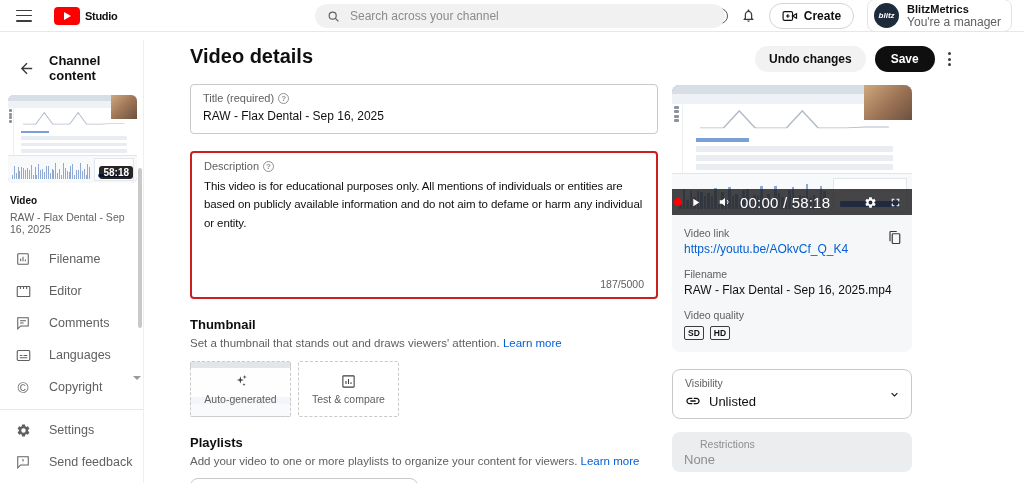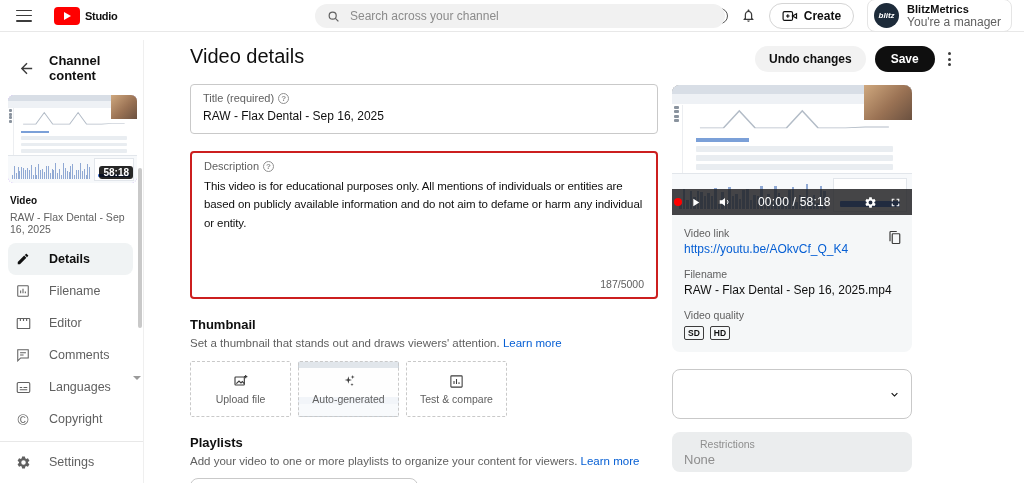--- a/index.html
+++ b/index.html
@@ -49,21 +49,21 @@
   .sb-item.active { background:#f0f3f4; border-radius:8px; margin:0 10px 0 8px; padding-left:7px;
     color:#0f0f0f; font-weight:700; }
   .sb-item.active .ic { color:#0f0f0f; }
   .sb-divider { border-top:1px solid #e8e8e8; margin:6px 0 4px 0; }
   .sb-scroll { position:absolute; right:1px; top:128px; width:4px; height:160px; background:#c9c9c9; border-radius:2px; }
   .sb-caret { position:absolute; right:2px; top:336px; width:0; height:0;
     border-left:4px solid transparent; border-right:4px solid transparent; border-top:4px solid #9a9a9a; }
 
   
   .main { position:absolute; left:190px; top:32px; width:468px; }
-  .page-title { margin-top:13px; font-size:20px; font-weight:400; }
+  .page-title { margin-top:13px; font-size:20px; font-weight:700; }
   .hdr-actions { position:absolute; top:46px; left:755px; display:flex; align-items:center; gap:9px; z-index:25; }
   .undo-btn { height:26px; padding:0 14px; border-radius:14px; background:#f2f2f2; border:none;
     font-size:12px; font-weight:700; color:#0f0f0f; display:flex; align-items:center; cursor:pointer; }
   .save-btn { height:26px; padding:0 16px; border-radius:14px; background:#0f0f0f; border:none;
     font-size:12px; font-weight:700; color:#fff; display:flex; align-items:center; cursor:pointer; }
   .kebab { display:flex; flex-direction:column; gap:2.5px; padding:4px; cursor:pointer; }
   .kebab i { width:3px; height:3px; border-radius:50%; background:#3c3c3c; }
 
   .field { border:1px solid #c9c9c9; border-radius:4px; padding:7px 12px 8px; position:relative; }
   .field.title-f { margin-top:16px; height:50px; }
@@ -90,21 +90,21 @@
   .select-box { margin-top:11px; width:228px; height:34px; border:1px solid #c9c9c9; border-radius:8px;
     display:flex; align-items:center; justify-content:space-between; padding:0 12px; cursor:pointer; }
 
   
   .rightcol { position:absolute; left:672px; top:85px; width:240px; }
   .player { height:130px; position:relative; background:#101216; border-radius:8px 8px 0 0; overflow:hidden; }
   .player-bar { position:absolute; left:0; right:0; bottom:0; height:26px; background:rgba(28,28,30,.82);
     display:flex; align-items:center; z-index:6; color:#fff; }
   .playhead { width:8px; height:8px; border-radius:50%; background:#f00; margin-left:2px; }
   .pb-ic { display:flex; align-items:center; justify-content:center; color:#fff; cursor:pointer; }
-  .pb-time { font-size:12px; color:#fff; margin-left:26px; letter-spacing:0.2px; }
+  .pb-time { font-size:15px; color:#fff; margin-left:8px; letter-spacing:0.2px; }
   .info-card { background:#f5f7f8; border-radius:0 0 8px 8px; padding:12px 12px 12px; position:relative; }
   .i-label { font-size:10.5px; color:#606060; }
   .i-link { font-size:12px; color:#065fd4; margin-top:3px; cursor:pointer; }
   .i-value { font-size:12px; color:#0f0f0f; margin-top:3px; }
   .i-gap { margin-top:12px; }
   .copy-ic { position:absolute; right:10px; top:14px; color:#3c3c3c; cursor:pointer; }
   .badges { display:flex; gap:6px; margin-top:5px; }
   .q-badge { border:1.5px solid #3c3c3c; border-radius:2px; font-size:8.5px; font-weight:700;
     padding:1px 3px; color:#0f0f0f; }
 
@@ -263,28 +263,20 @@
       </div>
       <div class="sc-cam"></div>
     </div>
     <span class="dur-badge">58:18</span>
   </div>
 
   <div class="sb-vid-h">Video</div>
   <div class="sb-vid-t">RAW - Flax Dental - Sep 16, 2025</div>
 
   <div class="sb-menu">
-    <div class="sb-item active">
-      <span class="ic">
-        <svg width="14" height="14" viewBox="0 0 24 24" fill="currentColor">
-          <path d="M3 17.25V21h3.75L17.81 9.94l-3.75-3.75L3 17.25zM20.71 7.04c.39-.39.39-1.02 0-1.41l-2.34-2.34c-.39-.39-1.02-.39-1.41 0l-1.83 1.83 3.75 3.75 1.83-1.83z"></path>
-          </svg>
-      </span>
-      <span>Details</span>
-    </div>
     <div class="sb-item">
       <span class="ic">
         <svg width="14" height="14" viewBox="0 0 24 24" fill="none" stroke="currentColor" stroke-width="1.8">
           <rect x="3" y="3" width="18" height="18" rx="1"></rect>
             <path d="M8 16v-5M12 16V8M16 16v-3"></path>
           </svg>
       </span>
       <span>Filename</span>
     </div>
     <div class="sb-item">
@@ -370,30 +362,20 @@
     <div class="desc-text">This video is for educational purposes only. All mentions of individuals or entities are based on publicly available information and do not aim to defame or harm any individual or entity.</div>
     <div class="char-count">187/5000</div>
   </div>
 
   <div class="sec-head">Thumbnail</div>
   <div class="sec-sub">
     <span>Set a thumbnail that stands out and draws viewers' attention.</span>
     <span class="link-blue">Learn more</span>
   </div>
   <div class="thumb-row">
-    <div class="thumb-card">
-      <span class="tc-ic">
-        <svg width="16" height="16" viewBox="0 0 24 24" fill="none" stroke="#3c3c3c" stroke-width="1.7">
-          <rect x="3" y="6" width="14" height="12" rx="1"></rect>
-            <path d="M5 16l4-4 3 3 2-2 3 3"></path>
-            <path d="M19 3v5M16.5 5.5h5"></path>
-          </svg>
-      </span>
-      <span class="tc-lb">Upload file</span>
-    </div>
     <div class="thumb-card auto">
       <span class="tc-ic">
         <svg width="16" height="16" viewBox="0 0 24 24" fill="#3c3c3c">
           <path d="M11 5l1.2 4.3L16.5 10.5l-4.3 1.2L11 16l-1.2-4.3L5.5 10.5l4.3-1.2z"></path>
           <path d="M17.5 3l.7 2.3L20.5 6l-2.3.7-.7 2.3-.7-2.3L14.5 6l2.3-.7z"></path>
           <path d="M16.5 15l.6 1.9 1.9.6-1.9.6-.6 1.9-.6-1.9-1.9-.6 1.9-.6z"></path>
           </svg>
       </span>
       <span class="tc-lb">Auto-generated</span>
     </div>
@@ -527,20 +509,29 @@
     <div class="i-label i-gap">Filename</div>
     <div class="i-value">RAW - Flax Dental - Sep 16, 2025.mp4</div>
     <div class="i-label i-gap">Video quality</div>
     <div class="badges">
       <span class="q-badge">SD</span>
       <span class="q-badge">HD</span>
     </div>
   </div>
 
   <div class="vis-card">
+    <div class="i-label">Visibility</div>
+    <div class="vis-value">
+      <span>
+        <svg width="16" height="16" viewBox="0 0 24 24" fill="#0f0f0f">
+          <path d="M3.9 12c0-1.71 1.39-3.1 3.1-3.1h4V7H7c-2.76 0-5 2.24-5 5s2.24 5 5 5h4v-1.9H7c-1.71 0-3.1-1.39-3.1-3.1zM8 13h8v-2H8v2zm9-6h-4v1.9h4c1.71 0 3.1 1.39 3.1 3.1s-1.39 3.1-3.1 3.1h-4V17h4c2.76 0 5-2.24 5-5s-2.24-5-5-5z"></path>
+          </svg>
+      </span>
+      <span>Unlisted</span>
+    </div>
     <span class="card-chev">
       <svg width="13" height="13" viewBox="0 0 24 24" fill="#0f0f0f">
           <path d="M7.41 8.59L12 13.17l4.59-4.58L18 10l-6 6-6-6 1.41-1.41z"></path>
         </svg>
     </span>
   </div>
 
   <div class="restr-card">
     <div class="i-label">Restrictions</div>
     <div class="r-val">None</div>

